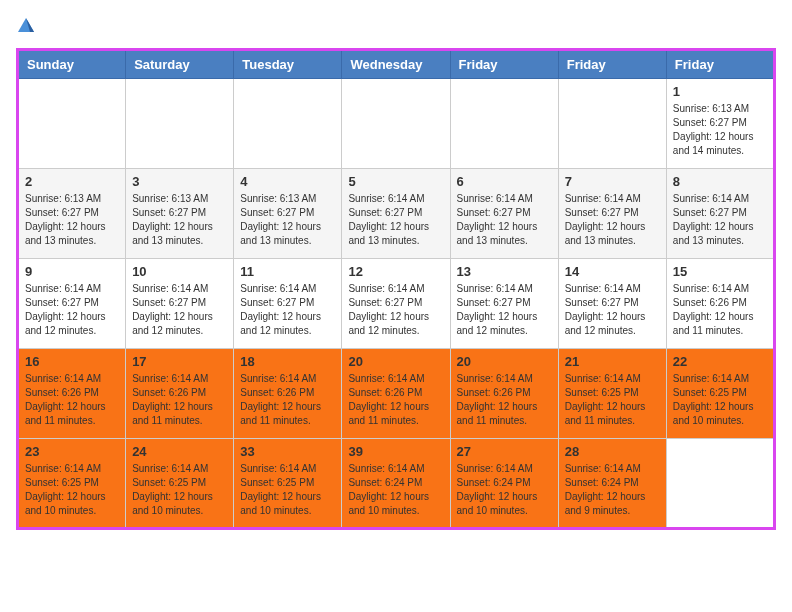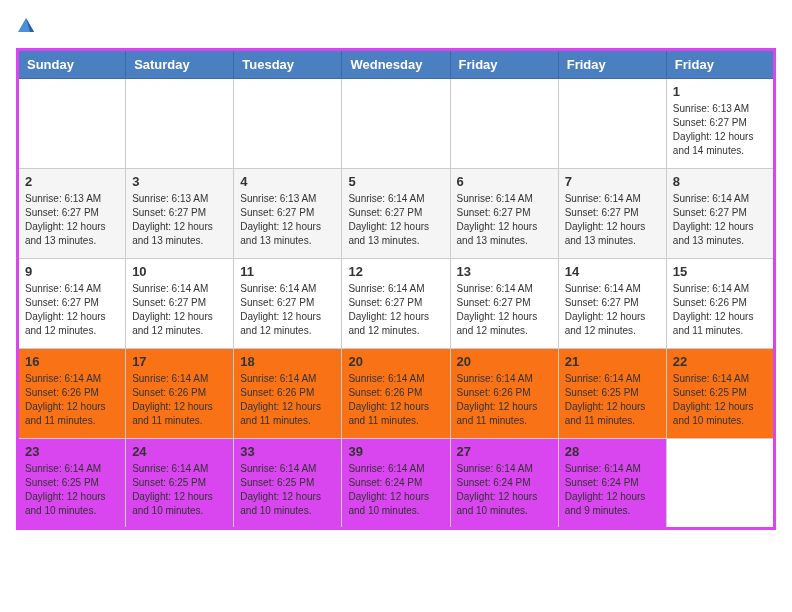--- a/index.html
+++ b/index.html
@@ -78,21 +78,21 @@
     .calendar tr:nth-child(even) td {
       background: #f9f9f9;
     }
     .calendar tr:nth-child(odd) td {
       background: #fff;
     }
     .calendar tbody tr:first-child td { background: #fff; }
     .calendar tbody tr:nth-child(2) td { background: #f5f5f5; }
     .calendar tbody tr:nth-child(3) td { background: #fff; }
     .calendar tbody tr:nth-child(4) td { background: #f97316; }
-    .calendar tbody tr:nth-child(5) td { background: #d946ef; }
+    .calendar tbody tr:nth-child(5) td { background: #f97316; }
     .empty-cell { background: inherit !important; }
   </style>
 </head>
 <body>
 
 <div class="header">
   <div class="logo">
     <svg class="logo-icon" viewBox="0 0 30 30" xmlns="http://www.w3.org/2000/svg">
       <polygon points="15,3 27,24 3,24" fill="#4a90d9"></polygon>
       <polygon points="15,3 27,24 21,24" fill="#2a5fa0"></polygon>

